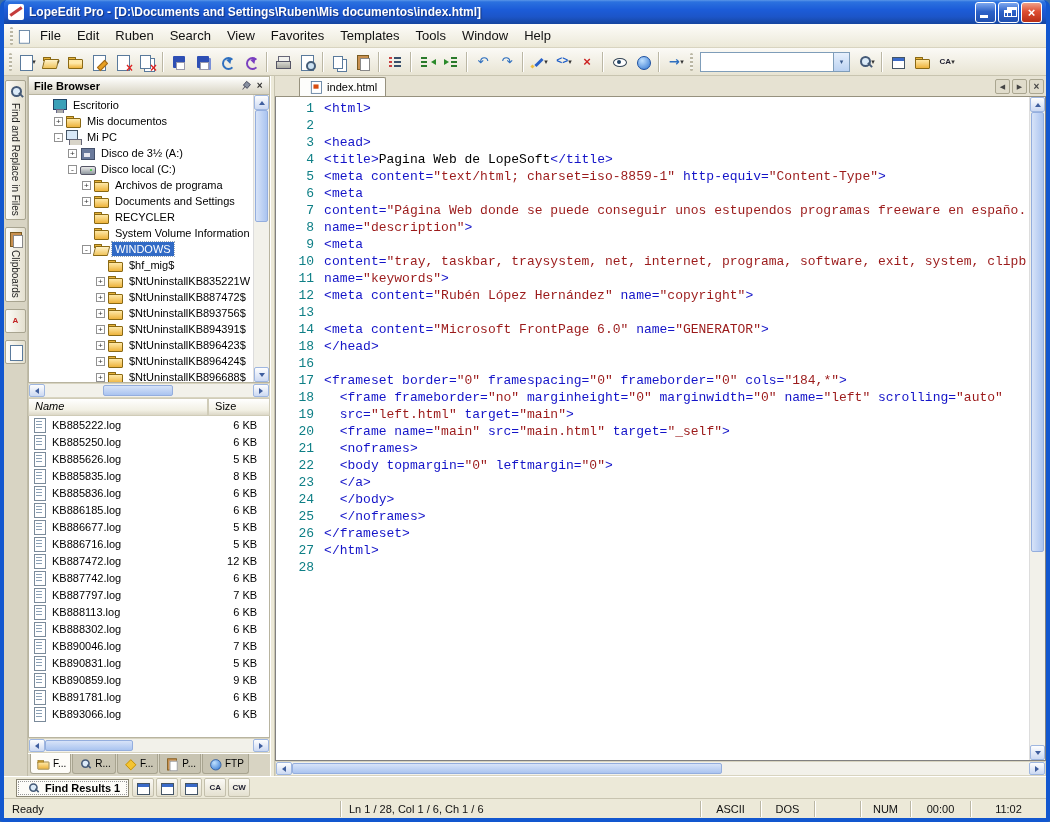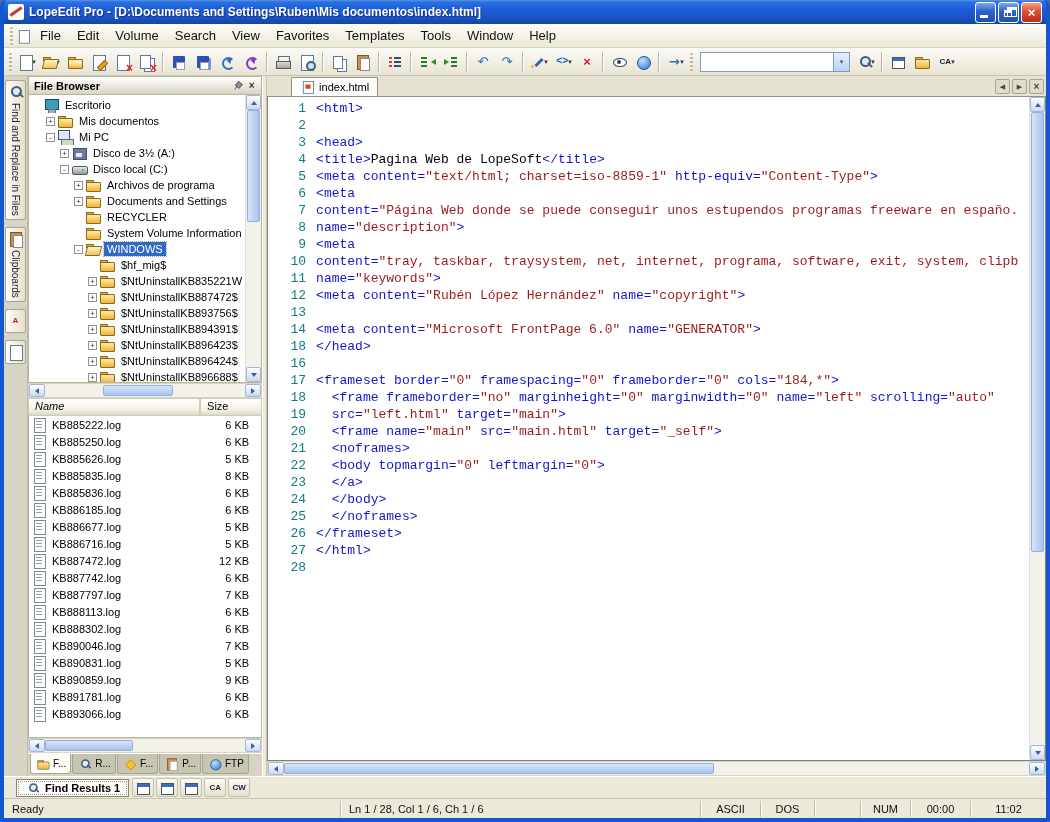--- a/index.html
+++ b/index.html
@@ -95,21 +95,21 @@
 .vtabs{flex:0 0 24px;background:#D8D4C3;border-right:1px solid #C0BCA8;padding-top:4px;display:flex;flex-direction:column;gap:7px;align-items:center;}
 .vtab{width:21px;background:linear-gradient(90deg,#FDFCF8,#E4E0CF);border:1px solid #A8A490;border-radius:2px;display:flex;flex-direction:column;align-items:center;padding:3px 0;gap:3px;}
 .vlabel{writing-mode:vertical-rl;font-size:10px;color:#222;white-space:nowrap;}
 
 .sidebar{flex:0 0 232px;display:flex;flex-direction:column;background:#ECE9D8;min-height:0;}
 .sb-header{flex:0 0 19px;display:flex;align-items:center;background:linear-gradient(180deg,#FFFFFF,#D8D4C3);border:1px solid #B8B4A0;font-size:11px;font-weight:bold;padding:0 2px 0 5px;}
 .sb-title{flex:1;}
 .hbtn{width:15px;height:14px;display:flex;align-items:center;justify-content:center;font:bold 10px/10px "Liberation Sans",sans-serif;color:#333;}
 .hbtn .ic{transform:scale(.7) rotate(40deg);}
 .tree-wrap{flex:0 0 288px;display:flex;background:#fff;border:1px solid #B8B4A0;border-top:none;min-height:0;overflow:hidden;}
-.tree{flex:1;overflow:hidden;padding-top:2px;font-size:11px;}
+.tree{flex:1;overflow:hidden;padding-top:2px;font-size:11px;padding-left:8px;}
 .trow{height:16px;display:flex;align-items:center;white-space:nowrap;overflow:hidden;}
 .exp{width:9px;height:9px;border:1px solid #919191;background:#fff;font:8px/7px "Liberation Mono",monospace;text-align:center;margin-right:2px;flex:0 0 9px;color:#333;}
 .exp.noexp{visibility:hidden;}
 .tlabel{padding:1px 3px;margin-left:3px;}
 .tlabel.sel{background:#316AC5;color:#fff;outline:1px dotted #9AB;}
 .sbv{flex:0 0 16px;background:#F2F1EA;display:flex;flex-direction:column;border-left:1px solid #DDD;}
 .sb-btn{flex:0 0 15px;background:linear-gradient(180deg,#FEFEFE,#CCD9F2);border:1px solid #9EB6E0;border-radius:2px;display:flex;align-items:center;justify-content:center;}
 .sb-track{flex:1;position:relative;}
 .sb-thumb{position:absolute;border-radius:2px;background:linear-gradient(90deg,#D7E3F8,#AAC4F0);border:1px solid #94AEDE;}
 .sbh{flex:0 0 15px;display:flex;background:#F2F1EA;border:1px solid #D8D4C0;overflow:hidden;}
@@ -177,21 +177,21 @@
       <span class="tbb close">×</span>
     </span>
   </div>
 
   <div class="menubar">
     <span class="tgrip"></span>
     <span class="ic ic-page" style="transform:scale(.85)"></span>
     <span id="menu-items" style="display:flex">
         <span class="menu-item">File</span>
         <span class="menu-item">Edit</span>
-        <span class="menu-item">Volume</span>
+        <span class="menu-item">Ruben</span>
         <span class="menu-item">Search</span>
         <span class="menu-item">View</span>
         <span class="menu-item">Favorites</span>
         <span class="menu-item">Templates</span>
         <span class="menu-item">Tools</span>
         <span class="menu-item">Window</span>
         <span class="menu-item">Help</span>
       </span>
   </div>
 

